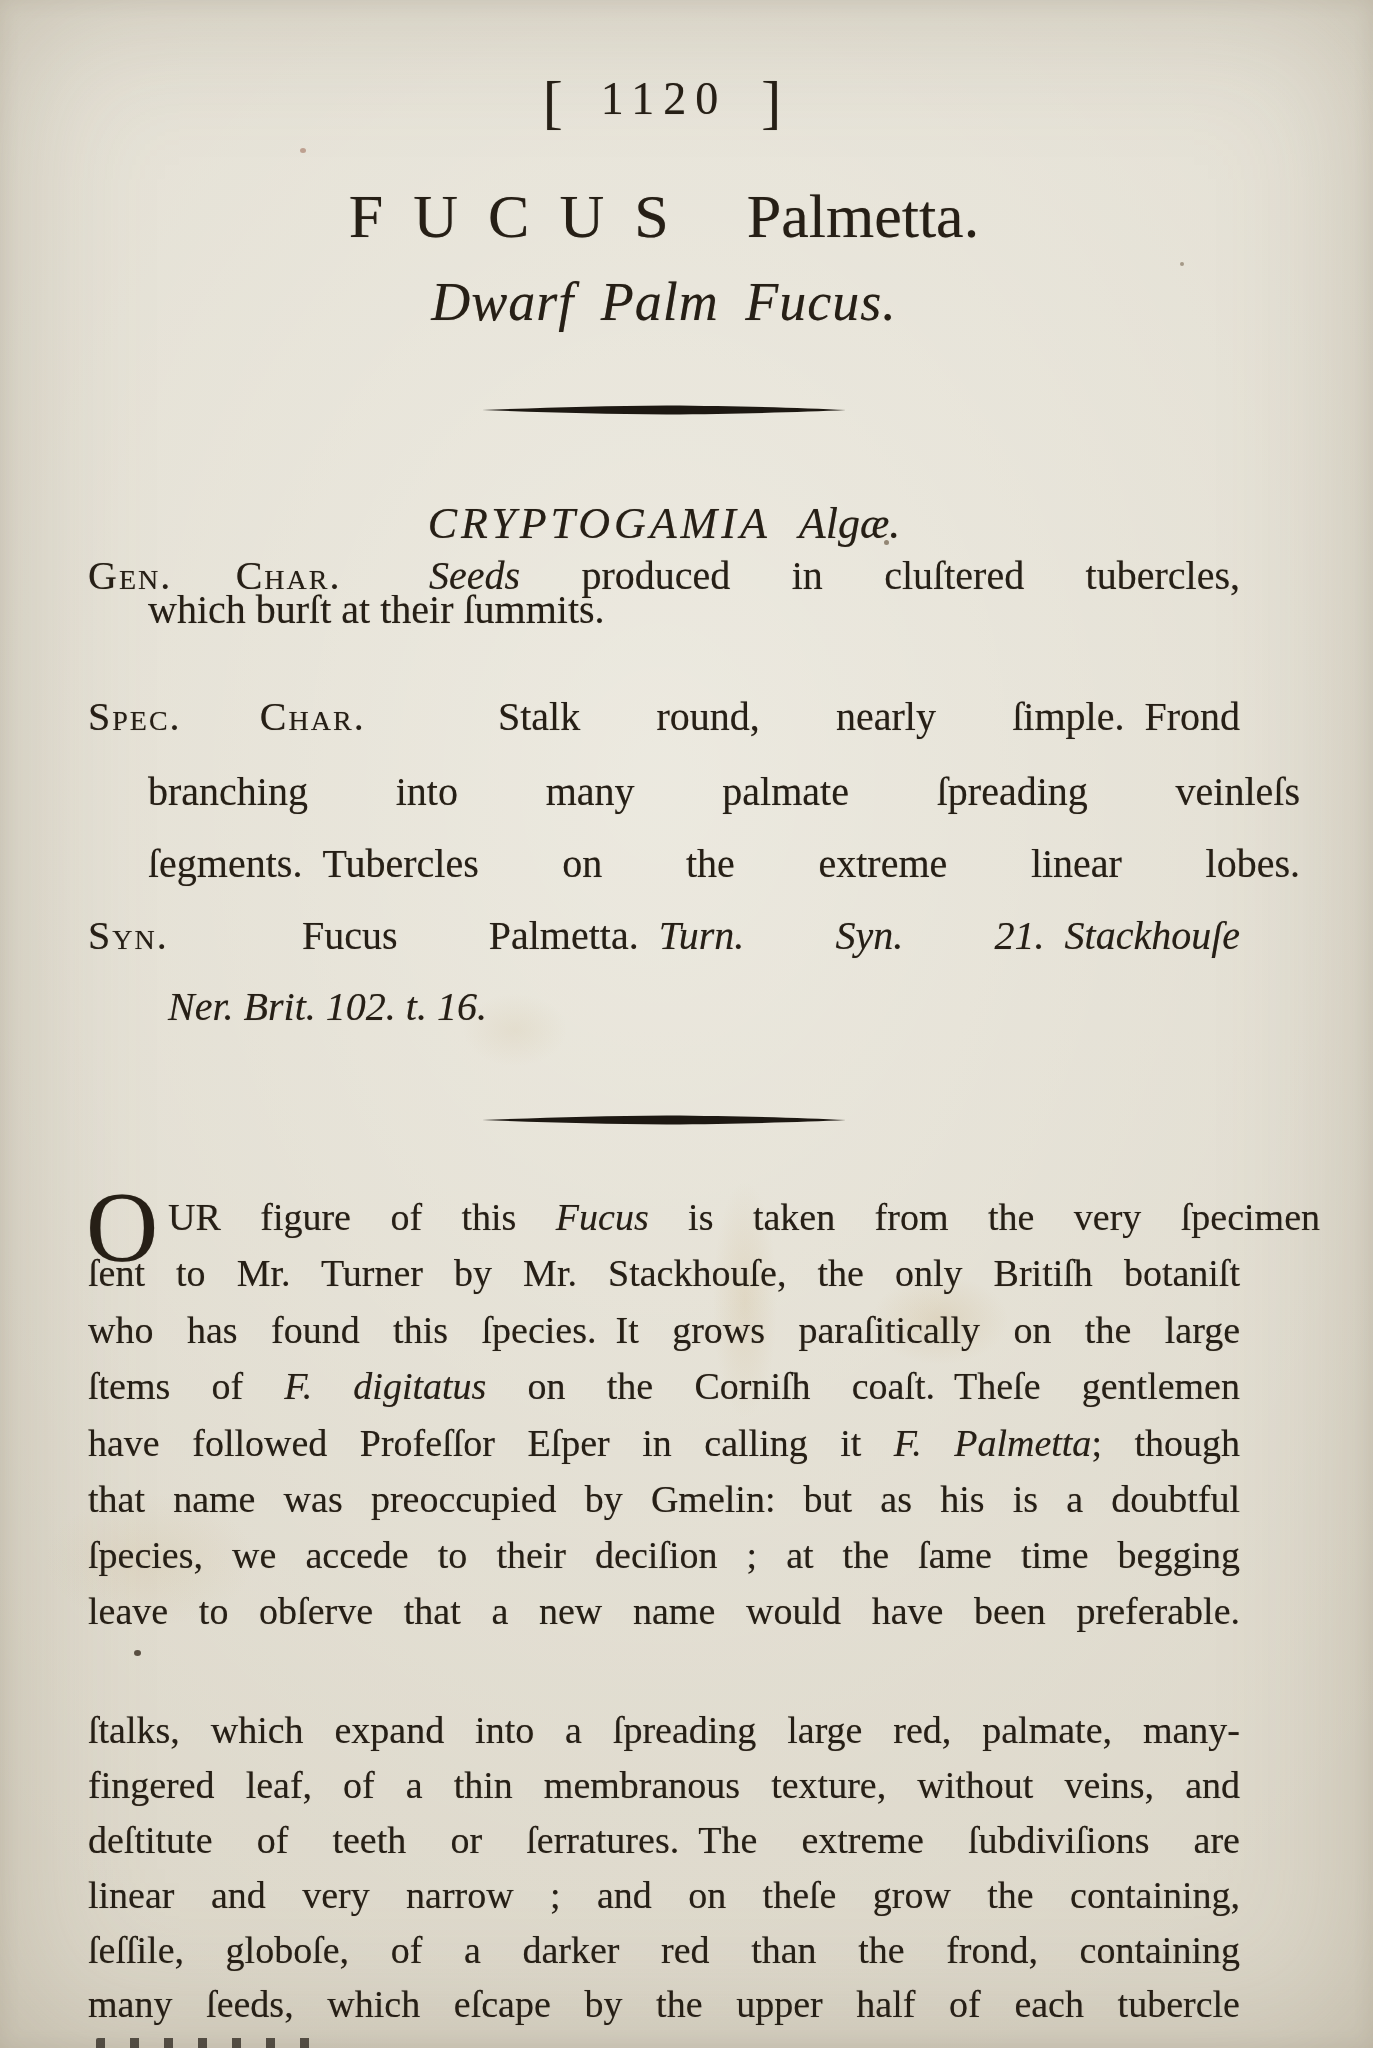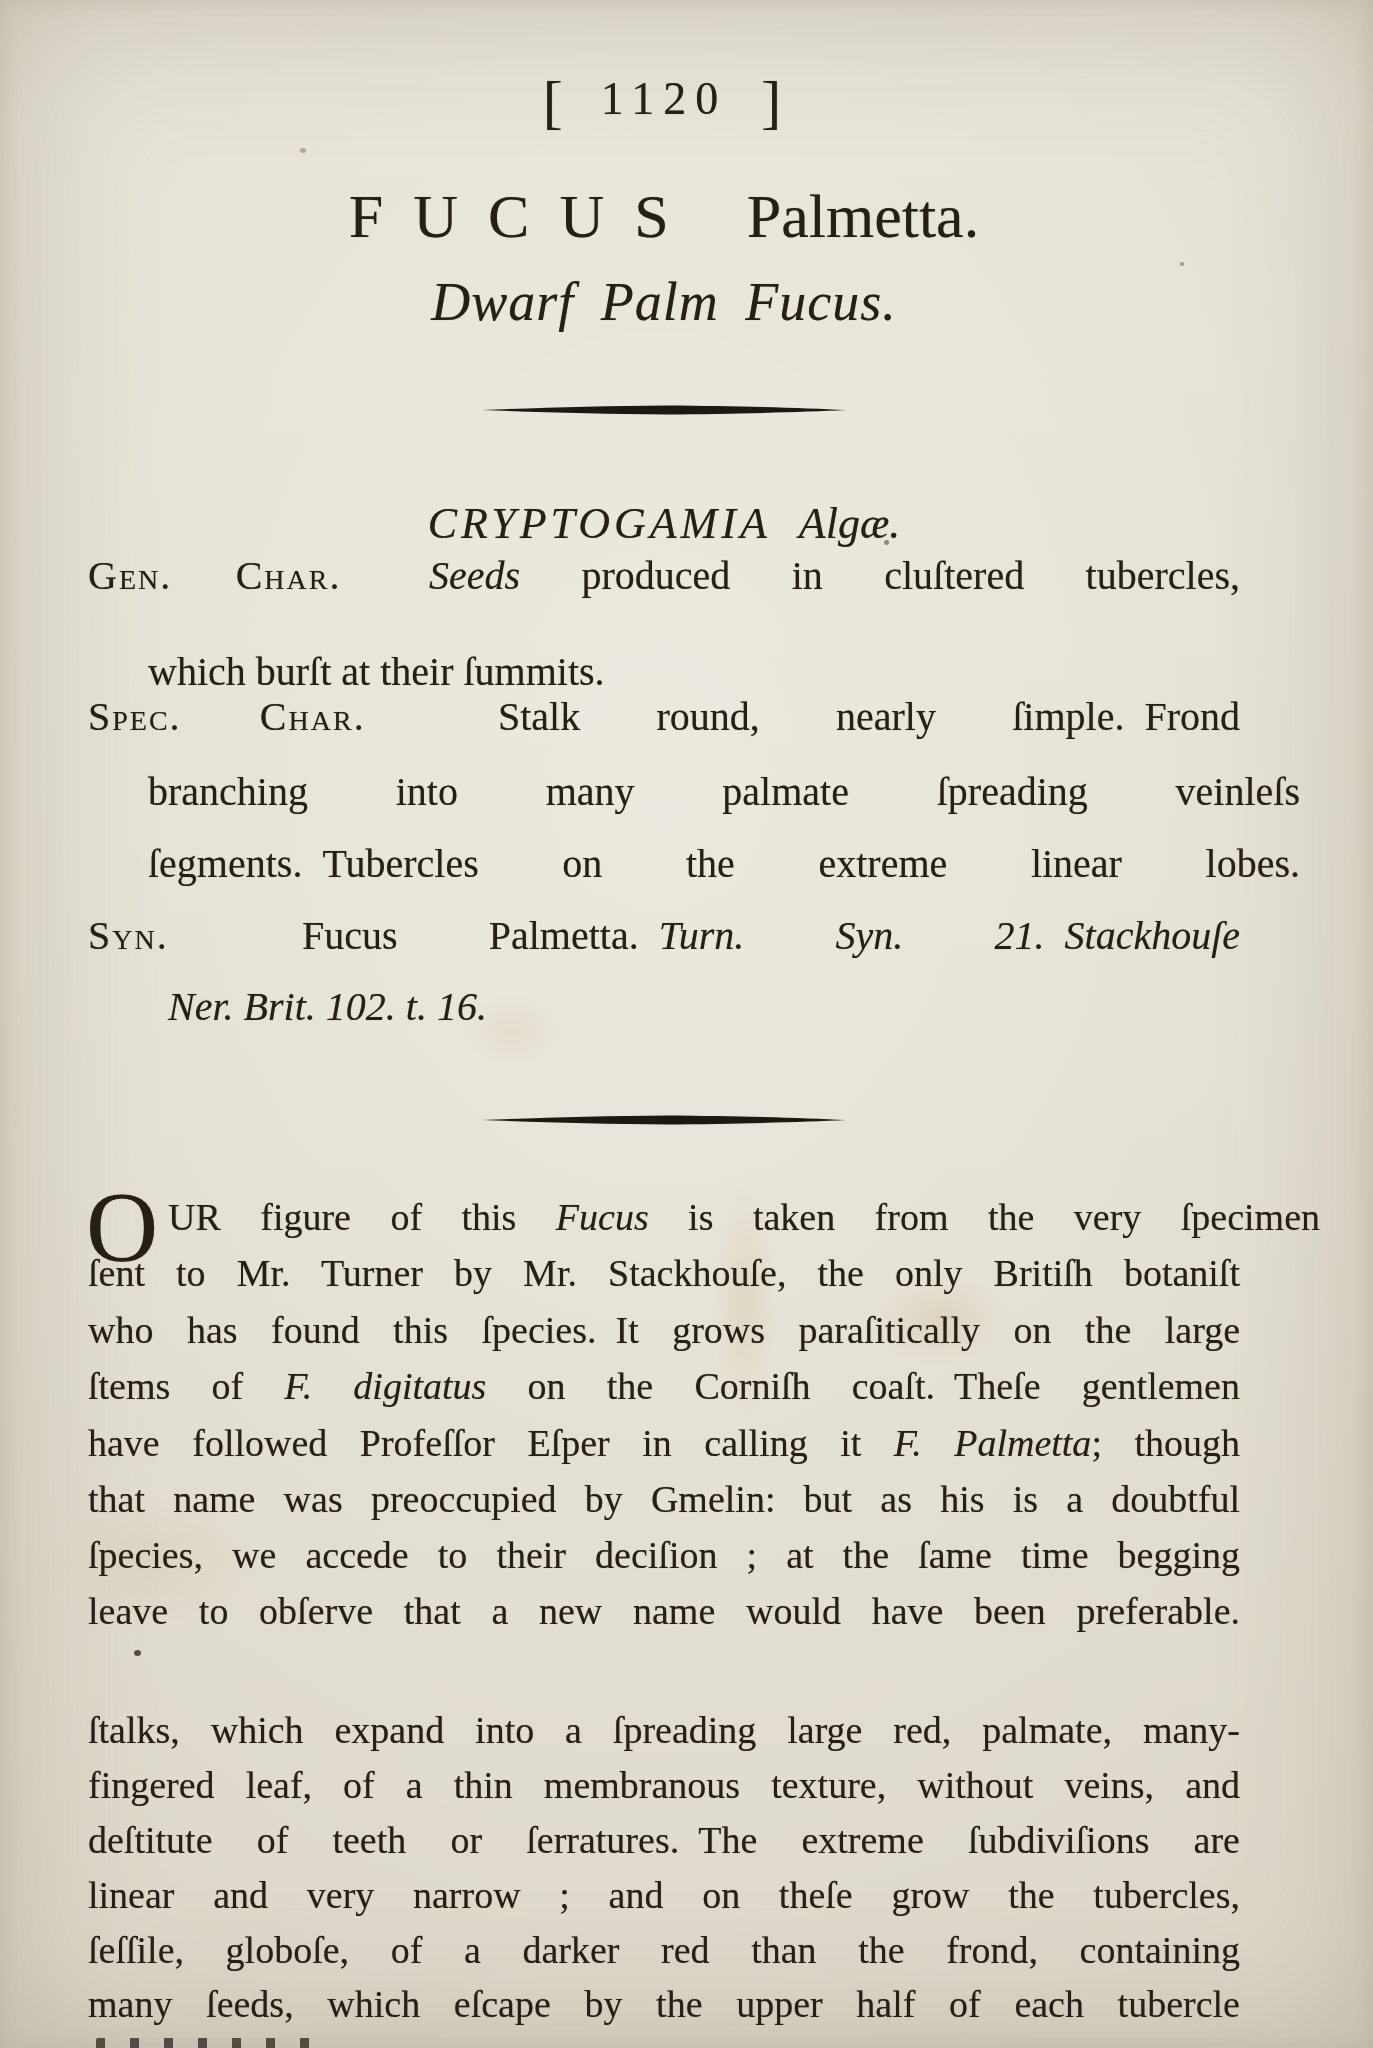--- a/index.html
+++ b/index.html
@@ -81,21 +81,21 @@
     <path d="M0 8 C 60 5.5, 120 3.8, 185 3.4 C 255 3.8, 322 6, 364 8 C 322 10, 255 12, 185 12.4 C 120 12, 60 10.5, 0 8 Z" fill="#1d1812"></path>
   </svg>
 
   <div class="abs center section">
     <span class="cls">CRYPTOGAMIA</span><span class="ord">Algæ.</span>
   </div>
 
   <div class="abs entry j" style="top:556px">
     <span class="sc gap-s">Gen. Char.</span> <span><i>Seeds</i> produced in cluſtered tubercles,</span>
   </div>
-  <div class="abs entry ind60" style="top:652px">which burſt at their ſummits.</div>
+  <div class="abs entry ind60" style="top:590px">which burſt at their ſummits.</div>
 
   <div class="abs entry j" style="top:697px">
     <span class="sc gap-l">Spec. Char.</span> <span>Stalk round, nearly ſimple. Frond</span>
   </div>
   <div class="abs entry ind60 j" style="top:772px">branching into many palmate ſpreading veinleſs</div>
   <div class="abs entry ind60 j" style="top:844px">ſegments. Tubercles on the extreme linear lobes.</div>
 
   <div class="abs entry j" style="top:916px">
     <span class="sc gap-m">Syn.</span> <span>Fucus Palmetta. <i>Turn. Syn. 21.</i> <i>Stackhouſe</i></span>
   </div>
@@ -111,19 +111,19 @@
   <div class="abs bl j" style="top:1367px">ſtems of <i>F. digitatus</i> on the Corniſh coaſt. Theſe gentlemen</div>
   <div class="abs bl j" style="top:1311px">who has found this ſpecies. It grows paraſitically on the large</div>
   <div class="abs bl j" style="top:1424px">have followed Profeſſor Eſper in calling it <i>F. Palmetta</i>; though</div>
   <div class="abs bl j" style="top:1480px">that name was preoccupied by Gmelin: but as his is a doubtful</div>
   <div class="abs bl j" style="top:1536px">ſpecies, we accede to their deciſion ; at the ſame time begging</div>
   <div class="abs bl j" style="top:1592px">leave to obſerve that a new name would have been preferable.</div>
 
   <div class="abs bl j" style="top:1711px">ſtalks, which expand into a ſpreading large red, palmate, many-</div>
   <div class="abs bl j" style="top:1766px">fingered leaf, of a thin membranous texture, without veins, and</div>
   <div class="abs bl j" style="top:1821px">deſtitute of teeth or ſerratures. The extreme ſubdiviſions are</div>
-  <div class="abs bl j" style="top:1876px">linear and very narrow ; and on theſe grow the tubercles,</div>
+  <div class="abs bl j" style="top:1876px">linear and very narrow ; and on theſe grow the containing,</div>
   <div class="abs bl j" style="top:1931px">ſeſſile, globoſe, of a darker red than the frond, containing</div>
   <div class="abs bl j" style="top:1985px">many ſeeds, which eſcape by the upper half of each tubercle</div>
 
   <div class="sliver"></div>
 
 </div>
 
 </body></html>

